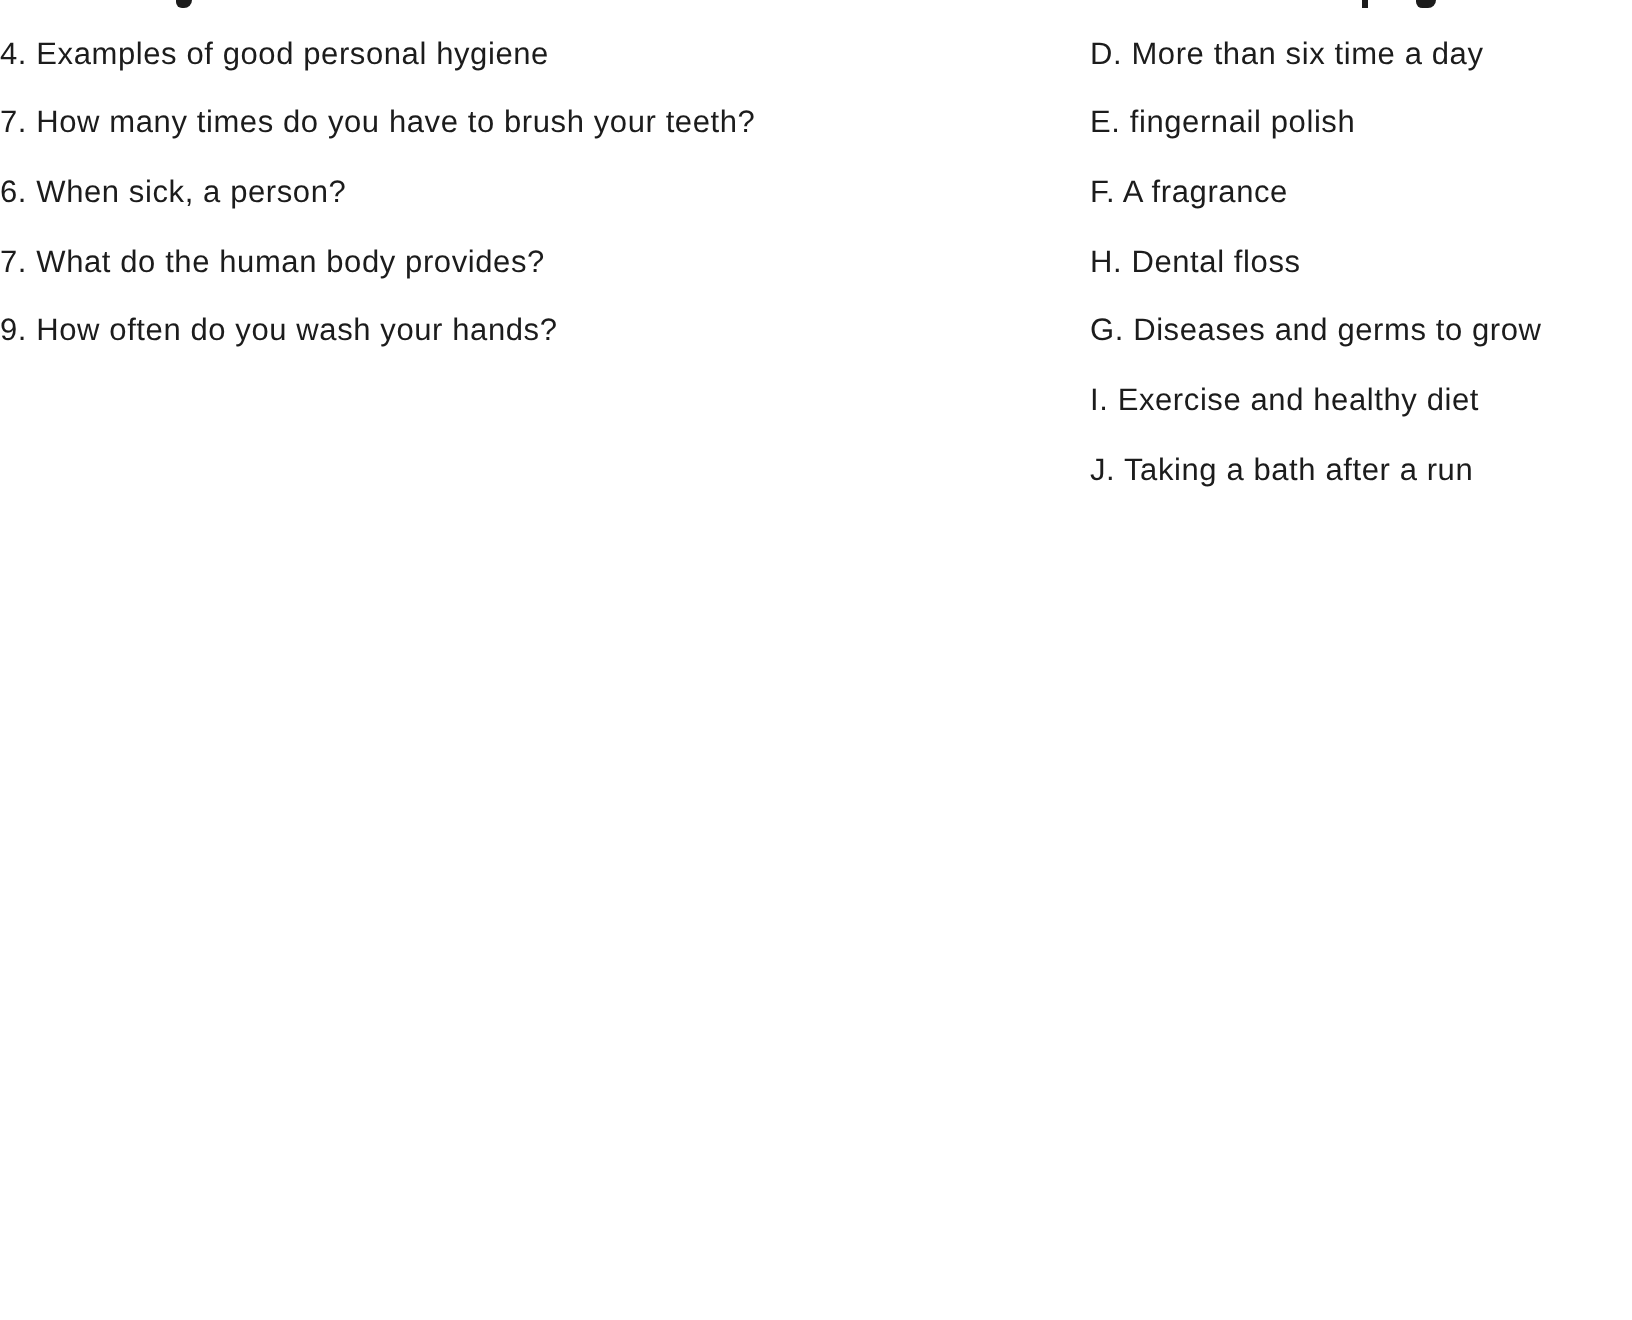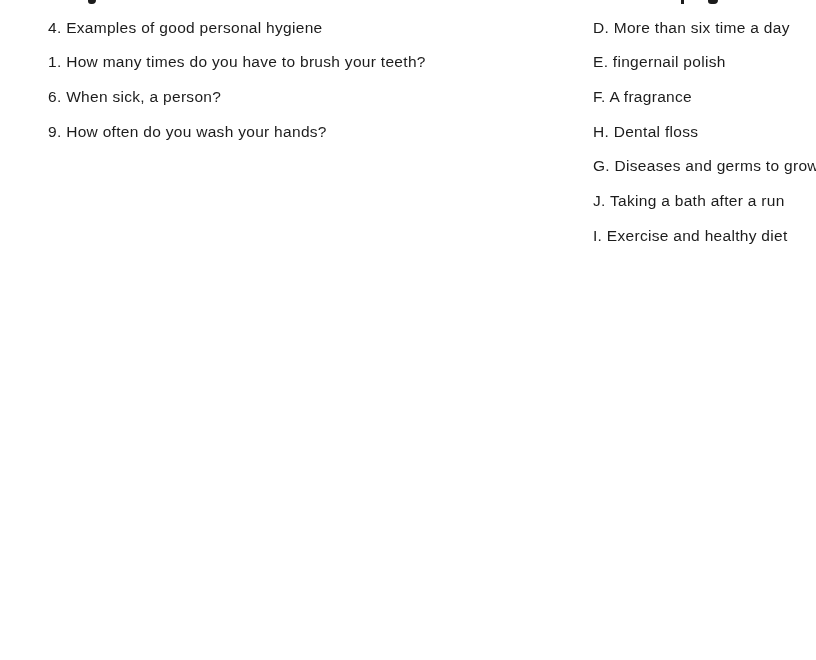--- a/index.html
+++ b/index.html
@@ -25,21 +25,20 @@
   }
   .col.questions { left: 0px; }
   .col.answers  { left: 545px; }
   .line {
     height: 34.7px;
     line-height: 34.7px;
     font-size: 15.5px;
     letter-spacing: 0.3px;
     color: #1c1c1c;
     white-space: nowrap;
-    padding-left: 48px;
   }
   
   .frag {
     position: absolute;
     top: 0;
     background: #1c1c1c;
   }
   .frag-g-left {
     left: 88px;
     width: 8px;
@@ -62,28 +61,29 @@
 <body>
 
 <div class="page">
 
   <span class="frag frag-g-left"></span>
   <span class="frag frag-stem-right"></span>
   <span class="frag frag-g-right"></span>
 
   <div class="col questions">
     <div class="line">4. Examples of good personal hygiene</div>
-    <div class="line">1. How many times do you have to brush your teeth?</div>
+    <div class="line">7. How many times do you have to brush your teeth?</div>
     <div class="line">6. When sick, a person?</div>
+    <div class="line">7. What do the human body provides?</div>
     <div class="line">9. How often do you wash your hands?</div>
   </div>
 
   <div class="col answers">
     <div class="line">D. More than six time a day</div>
     <div class="line">E. fingernail polish</div>
     <div class="line">F. A fragrance</div>
     <div class="line">H. Dental floss</div>
     <div class="line">G. Diseases and germs to grow</div>
+    <div class="line">I. Exercise and healthy diet</div>
     <div class="line">J. Taking a bath after a run</div>
-    <div class="line">I. Exercise and healthy diet</div>
   </div>
 
 </div>
 
 </body></html>

